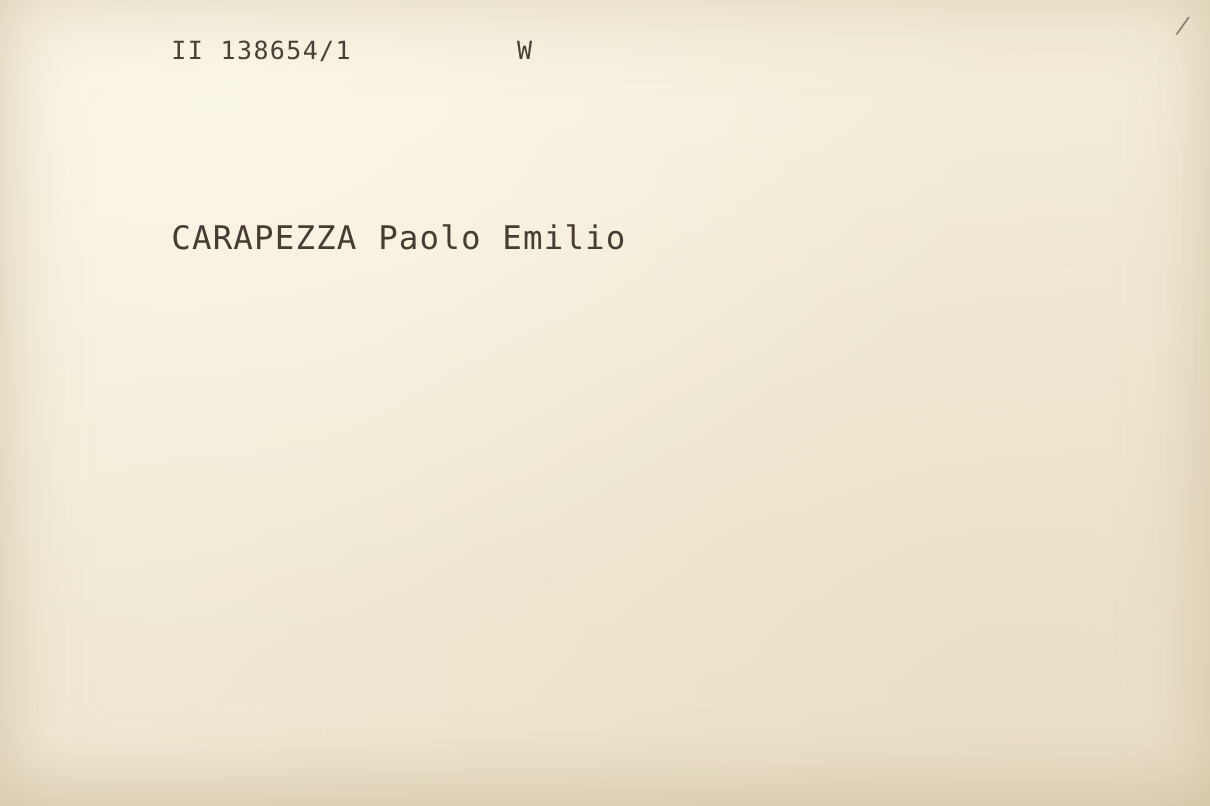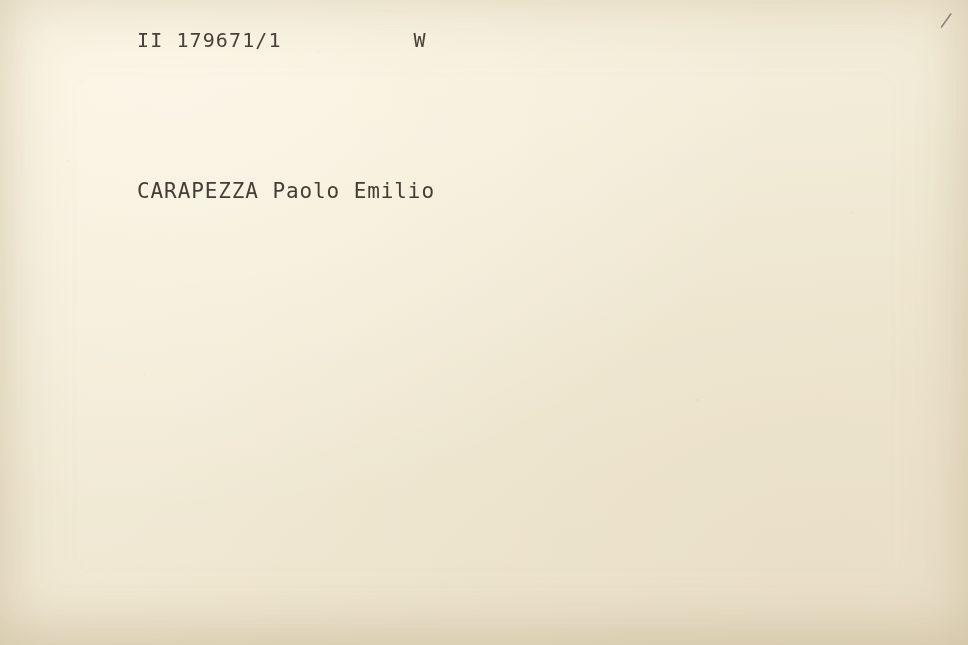--- a/index.html
+++ b/index.html
@@ -77,21 +77,21 @@
     font-size: 20px;
     letter-spacing: 1px;
     color: #4a4038;
   }
 
   .entry {
     position: absolute;
     top: 128px;
     left: 137px;
     width: 760px;
-    font-size: 21px;
+    font-size: 26px;
     line-height: 25.5px;
     letter-spacing: 0.9px;
     color: #463c33;
     white-space: pre-wrap;
   }
   .entry .author {
     display: block;
     white-space: pre;
   }
   .entry .body {
@@ -102,20 +102,20 @@
 </head>
 <body>
 
 <div class="card">
   <div class="grain"></div>
   <div class="vignette"></div>
 
   <div class="corner-mark">/</div>
 
   <div class="header-row">
-    <span class="call-number">II 179671/1</span>
+    <span class="call-number">II 138654/1</span>
     <span class="side-mark">W</span>
   </div>
 
   <div class="entry">
     <span class="author">CARAPEZZA Paolo Emilio</span>
   </div>
 </div>
 
 </body></html>

